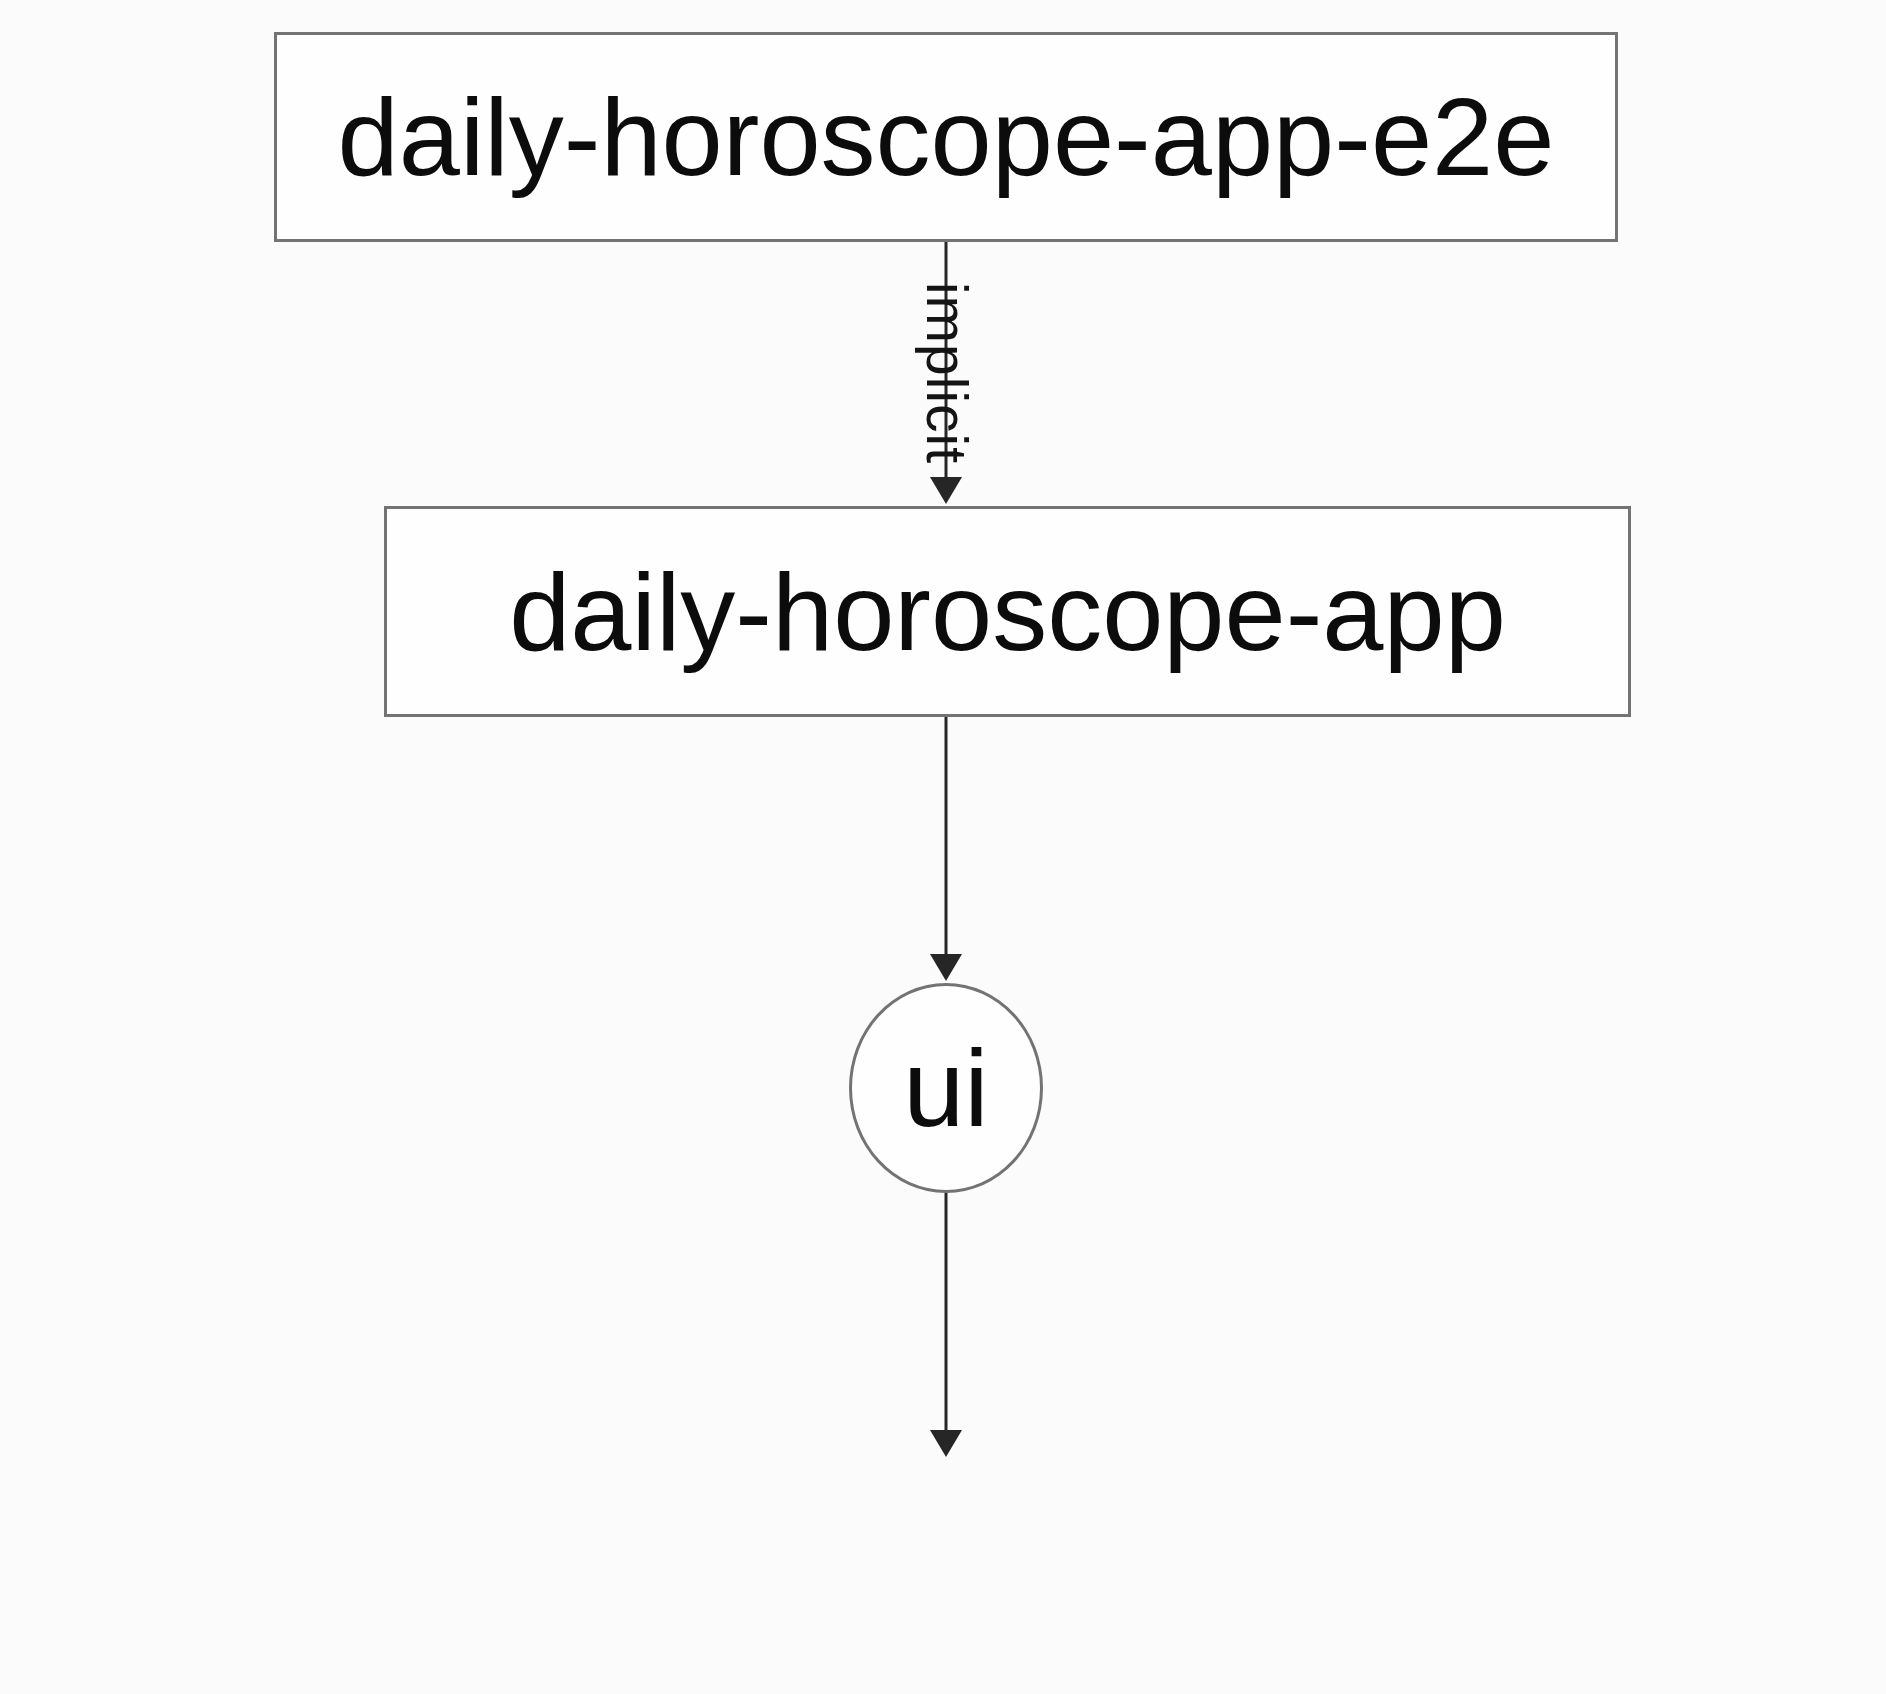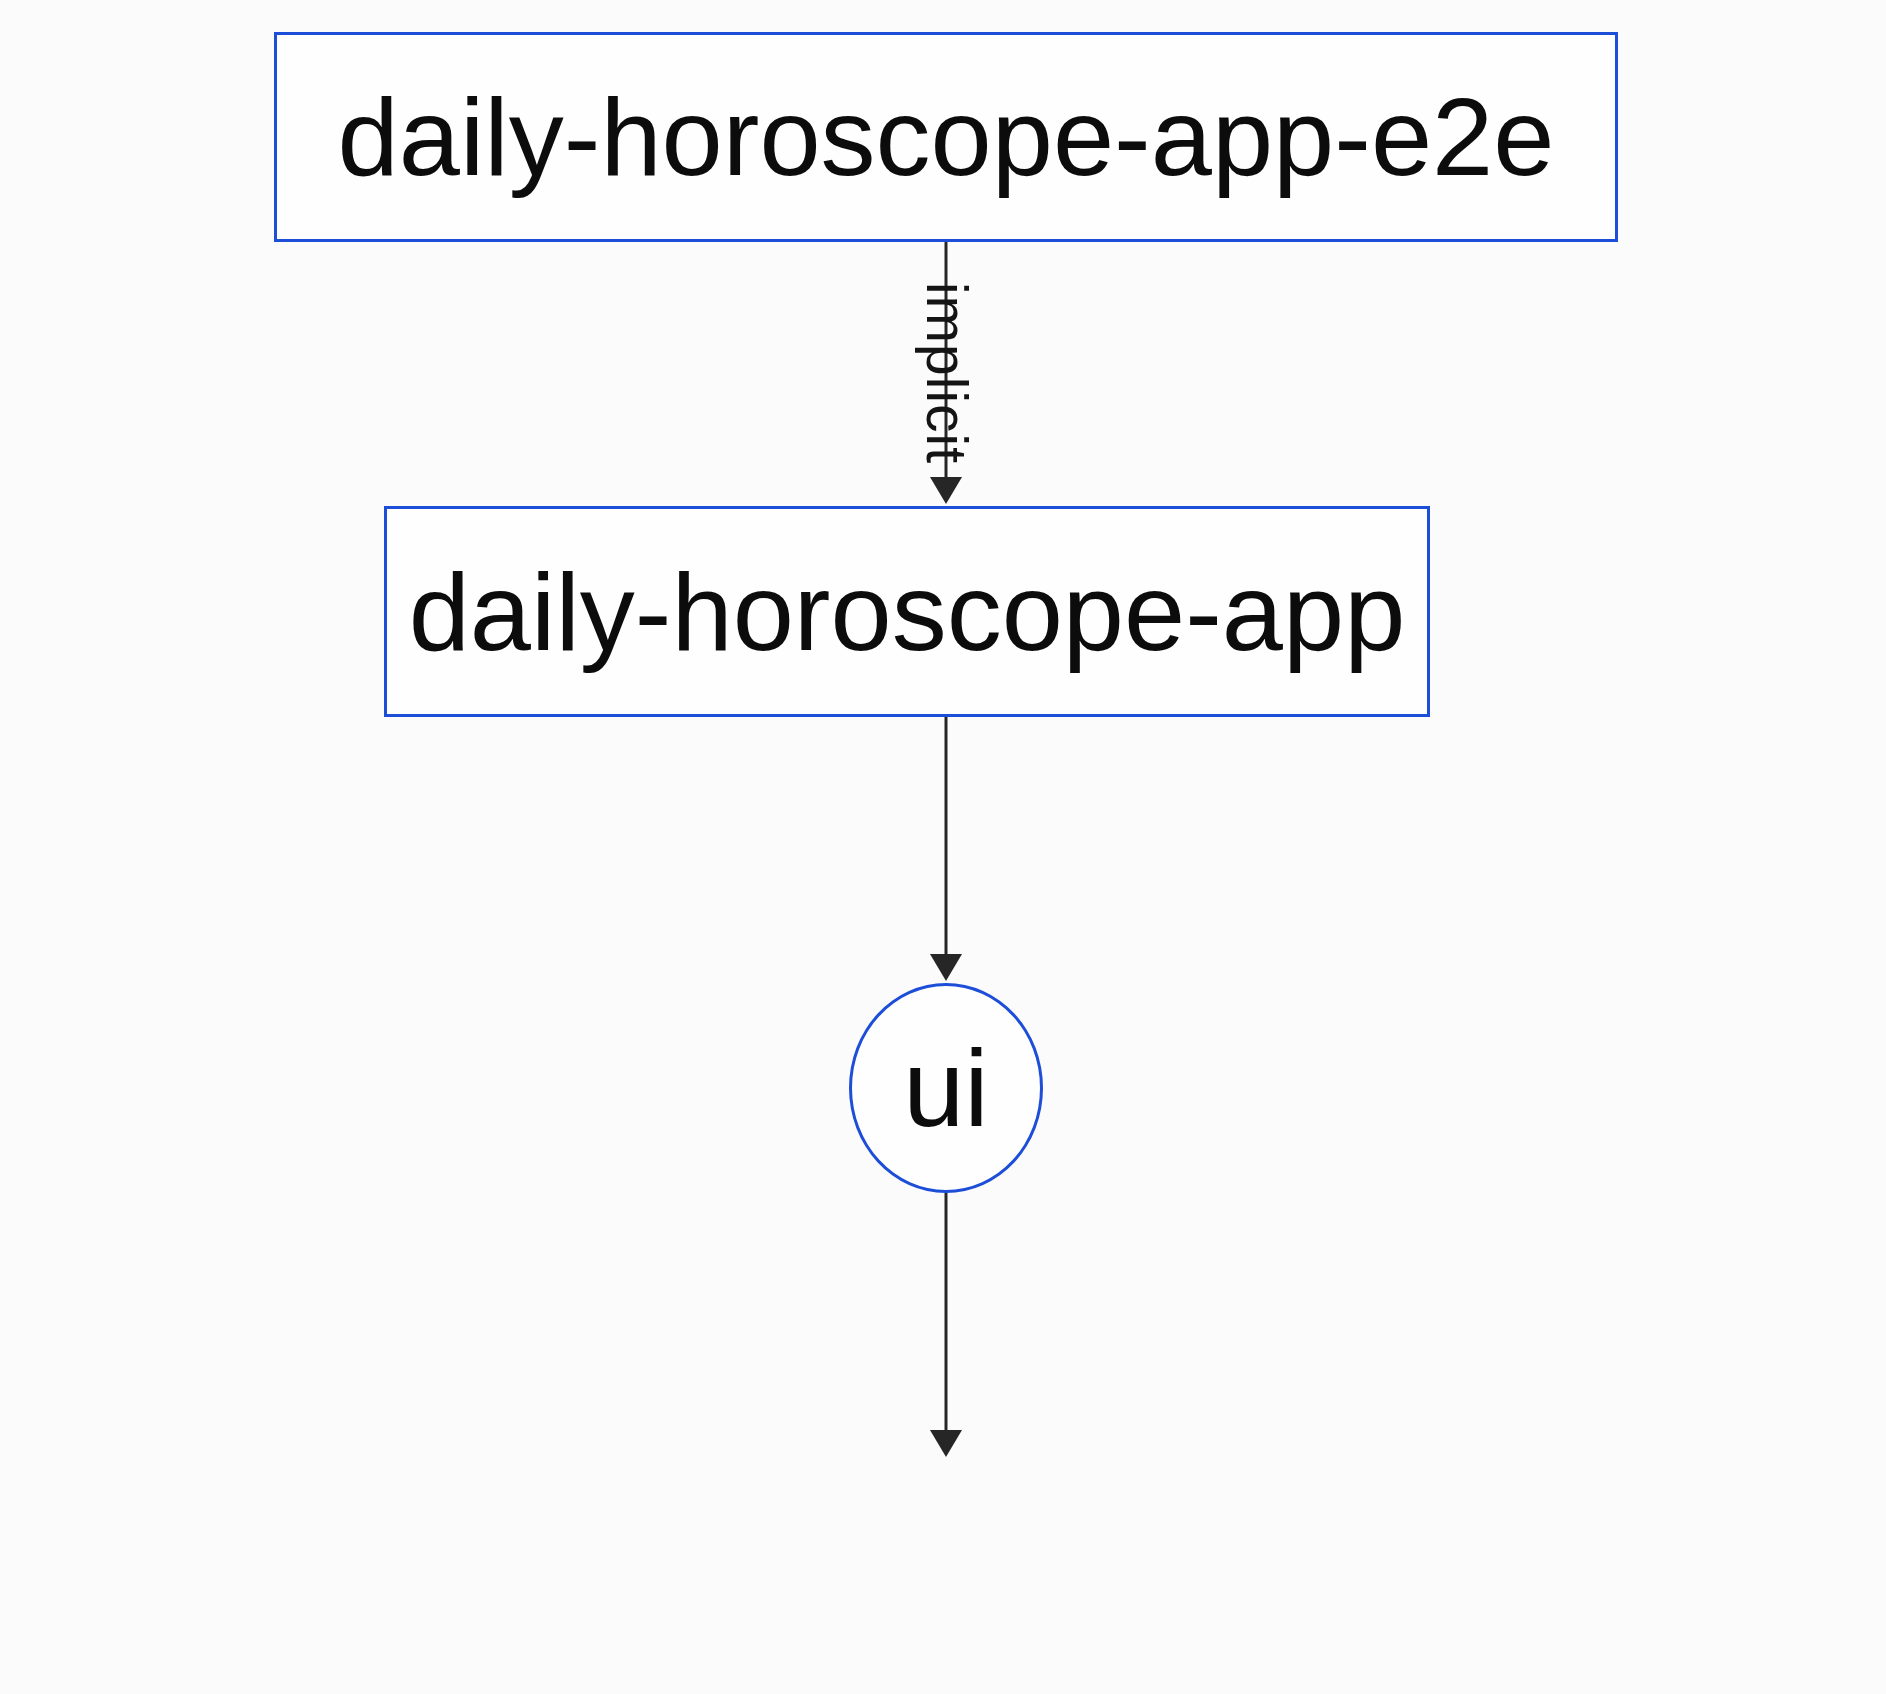--- a/index.html
+++ b/index.html
@@ -23,37 +23,37 @@
     top: 0;
     width: 1886px;
     height: 1694px;
   }
   .node {
     position: absolute;
     display: flex;
     align-items: center;
     justify-content: center;
     background: #fefefe;
-    border: 3px solid #1d4ed8;
+    border: 3px solid #737373;
     box-sizing: border-box;
     color: #0c0c0c;
     font-size: 110px;
     line-height: 1;
     white-space: nowrap;
   }
   .node.rect-1 {
     left: 274px;
     top: 32px;
     width: 1344px;
     height: 210px;
   }
   .node.rect-2 {
     left: 384px;
     top: 506px;
-    width: 1046px;
+    width: 1247px;
     height: 211px;
   }
   .node.ellipse {
     border-radius: 50%;
   }
   .node.ellipse-ui {
     left: 849px;
     top: 983px;
     width: 194px;
     height: 210px;

